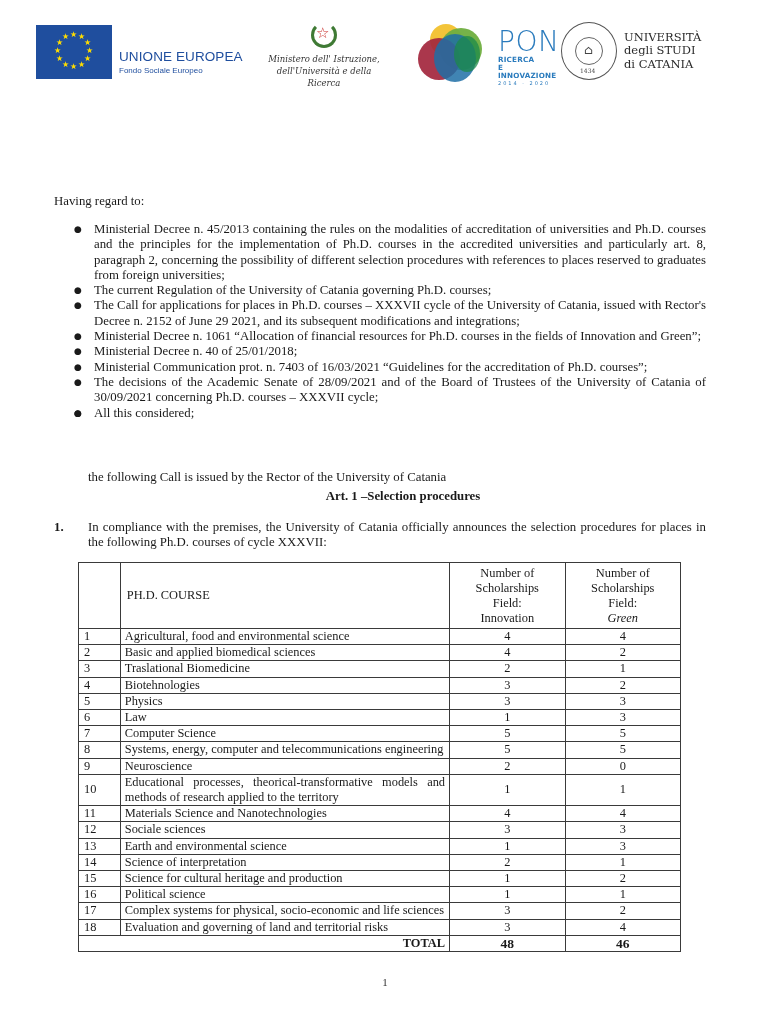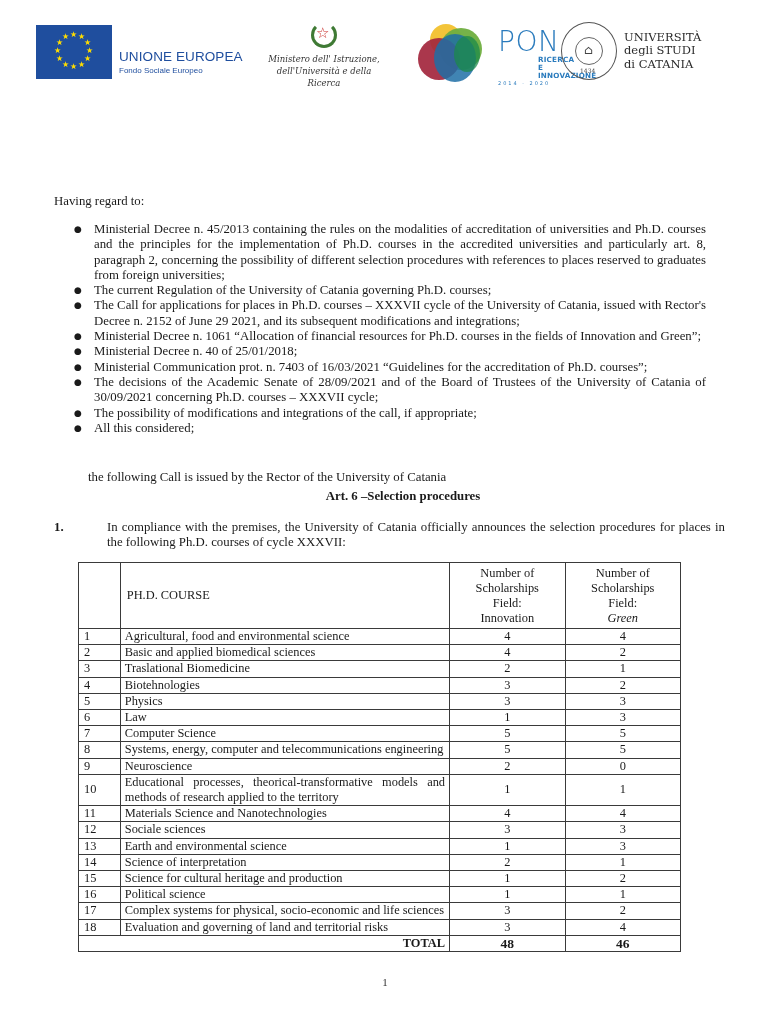--- a/index.html
+++ b/index.html
@@ -25,21 +25,21 @@
   .miur-text { font-family: "DejaVu Serif", serif; font-style: italic; font-size: 8.5px; line-height: 12px; color: #333; margin-top: 3px; }
 
   .pon { position: absolute; left: 418px; top: 6px; width: 120px; height: 60px; }
   .pon .c1 { position: absolute; left: 12px; top: 0; width: 32px; height: 32px; border-radius: 50%; background: #f2c12e; opacity: .95; }
   .pon .c2 { position: absolute; left: 22px; top: 4px; width: 42px; height: 42px; border-radius: 50%; background: #6fae3f; opacity: .95; }
   .pon .c3 { position: absolute; left: 0; top: 14px; width: 42px; height: 42px; border-radius: 50%; background: #a3263d; opacity: .92; }
   .pon .c4 { position: absolute; left: 16px; top: 10px; width: 42px; height: 48px; border-radius: 50%; background: #1e6ea6; opacity: .85; }
   .pon .c5 { position: absolute; left: 36px; top: 12px; width: 26px; height: 36px; border-radius: 50%; background: #1c8a4a; opacity: .75; }
   .pon-text { position: absolute; left: 80px; top: 4px; color: #2a7bbd; font-family: "DejaVu Sans", sans-serif; }
   .pon-text .big { font-size: 28px; line-height: 28px; letter-spacing: 0.5px; font-weight: 300; display: block; }
-  .pon-text .sm { font-size: 7.2px; line-height: 8px; display: block; font-weight: bold; letter-spacing: 0.2px; margin-left: 40px; }
+  .pon-text .sm { font-size: 7.2px; line-height: 8px; display: block; font-weight: bold; letter-spacing: 0.2px; }
   .pon-text .yr { font-size: 5px; line-height: 7px; display: block; letter-spacing: 2px; color: #2a7bbd; }
 
   .unict { position: absolute; left: 561px; top: 4px; display: flex; align-items: center; }
   .seal { width: 56px; height: 58px; border-radius: 50%; border: 1.5px solid #555; box-sizing: border-box; position: relative; }
   .seal .inner { position: absolute; left: 13px; top: 14px; width: 28px; height: 28px; border-radius: 50%; border: 1px solid #666; box-sizing: border-box; }
   .seal .mid { position: absolute; left: 22px; top: 20px; font-size: 12px; color: #444; font-family: "DejaVu Serif", serif; }
   .seal .yr { position: absolute; left: 18px; top: 44px; font-size: 6px; color: #444; }
   .unict-text { margin-left: 7px; font-family: "DejaVu Serif", serif; font-size: 11.5px; line-height: 13.5px; color: #2b2b2b; }
 
   
@@ -49,21 +49,21 @@
   .text { font-family: "Liberation Serif", serif; font-size: 12.8px; line-height: 15.3px; color: #1a1a1a; }
   .regard { position: absolute; left: 54px; top: 194px; }
 
   .bullets { position: absolute; left: 74px; top: 222px; width: 632px; margin: 0; padding: 0; list-style: none; }
   .bullets li { position: relative; padding-left: 20px; text-align: justify; }
   .bullets li .dot { position: absolute; left: 0; top: 0; font-family: "DejaVu Sans", sans-serif; font-size: 9px; }
 
   .issued { position: absolute; left: 88px; top: 470px; }
   .art { position: absolute; left: 0; top: 489px; width: 770px; text-align: center; font-weight: bold; padding-left: 36px; box-sizing: border-box; }
   .para-num { position: absolute; left: 54px; top: 520px; font-weight: bold; }
-  .para { position: absolute; left: 88px; top: 520px; width: 618px; text-align: justify; margin-left: 19px; }
+  .para { position: absolute; left: 88px; top: 520px; width: 618px; text-align: justify; }
 
   
   table.courses { position: absolute; left: 78px; top: 562px; width: 603px; border-collapse: collapse;
                   font-family: "Liberation Serif", serif; font-size: 12.4px; color: #1a1a1a; }
   table.courses td, table.courses th { border: 1px solid #3a3a3a; padding: 0 4px; line-height: 15.2px; vertical-align: middle; }
   table.courses th { font-weight: normal; }
   .c-idx { width: 32px; text-align: left; padding-left: 5px !important; }
   .c-course { width: 321px; text-align: justify; margin-left: 35px; }
   .c-num { width: 107px; text-align: center; }
   .hdr-course { text-align: left; font-weight: bold; padding-left: 6px !important; }
@@ -145,26 +145,26 @@
   <div class="text regard">Having regard to:</div>
 
   <ul class="text bullets">
     <li><span class="dot">●</span><span>Ministerial Decree n. 45/2013 containing the rules on the modalities of accreditation of universities and Ph.D. courses and the principles for the implementation of Ph.D. courses in the accredited universities and particularly art. 8, paragraph 2, concerning the possibility of different selection procedures with references to places reserved to graduates from foreign universities;</span></li>
     <li><span class="dot">●</span><span>The current Regulation of the University of Catania governing Ph.D. courses;</span></li>
     <li><span class="dot">●</span><span>The Call for applications for places in Ph.D. courses – XXXVII cycle of the University of Catania, issued with Rector's Decree n. 2152 of June 29 2021, and its subsequent modifications and integrations;</span></li>
     <li><span class="dot">●</span><span>Ministerial Decree n. 1061 “Allocation of financial resources for Ph.D. courses in the fields of Innovation and Green”;</span></li>
     <li><span class="dot">●</span><span>Ministerial Decree n. 40 of 25/01/2018;</span></li>
     <li><span class="dot">●</span><span>Ministerial Communication prot. n. 7403 of 16/03/2021 “Guidelines for the accreditation of Ph.D. courses”;</span></li>
     <li><span class="dot">●</span><span>The decisions of the Academic Senate of 28/09/2021 and of the Board of Trustees of the University of Catania of 30/09/2021 concerning Ph.D. courses – XXXVII cycle;</span></li>
-    <li><span class="dot">●</span><span>The possibility of modifications and integrations of the call, if appropriate;</span></li>
+    <li><span class="dot">●</span></li>
     <li><span class="dot">●</span><span>All this considered;</span></li>
   </ul>
 
   <div class="text issued">the following Call is issued by the Rector of the University of Catania</div>
-  <div class="text art">Art. 6 –Selection procedures</div>
+  <div class="text art">Art. 1 –Selection procedures</div>
   <div class="text para-num">1.</div>
   <div class="text para">In compliance with the premises, the University of Catania officially announces the selection procedures for places in the following Ph.D. courses of cycle XXXVII:</div>
 
   <table class="courses">
     <tbody>
         <tr class="head-row">
       <th class="c-idx"></th>
       <th class="c-course hdr-course">PH.D. COURSE</th>
       <th class="c-num hdr-num">
         <div>Number of</div>

